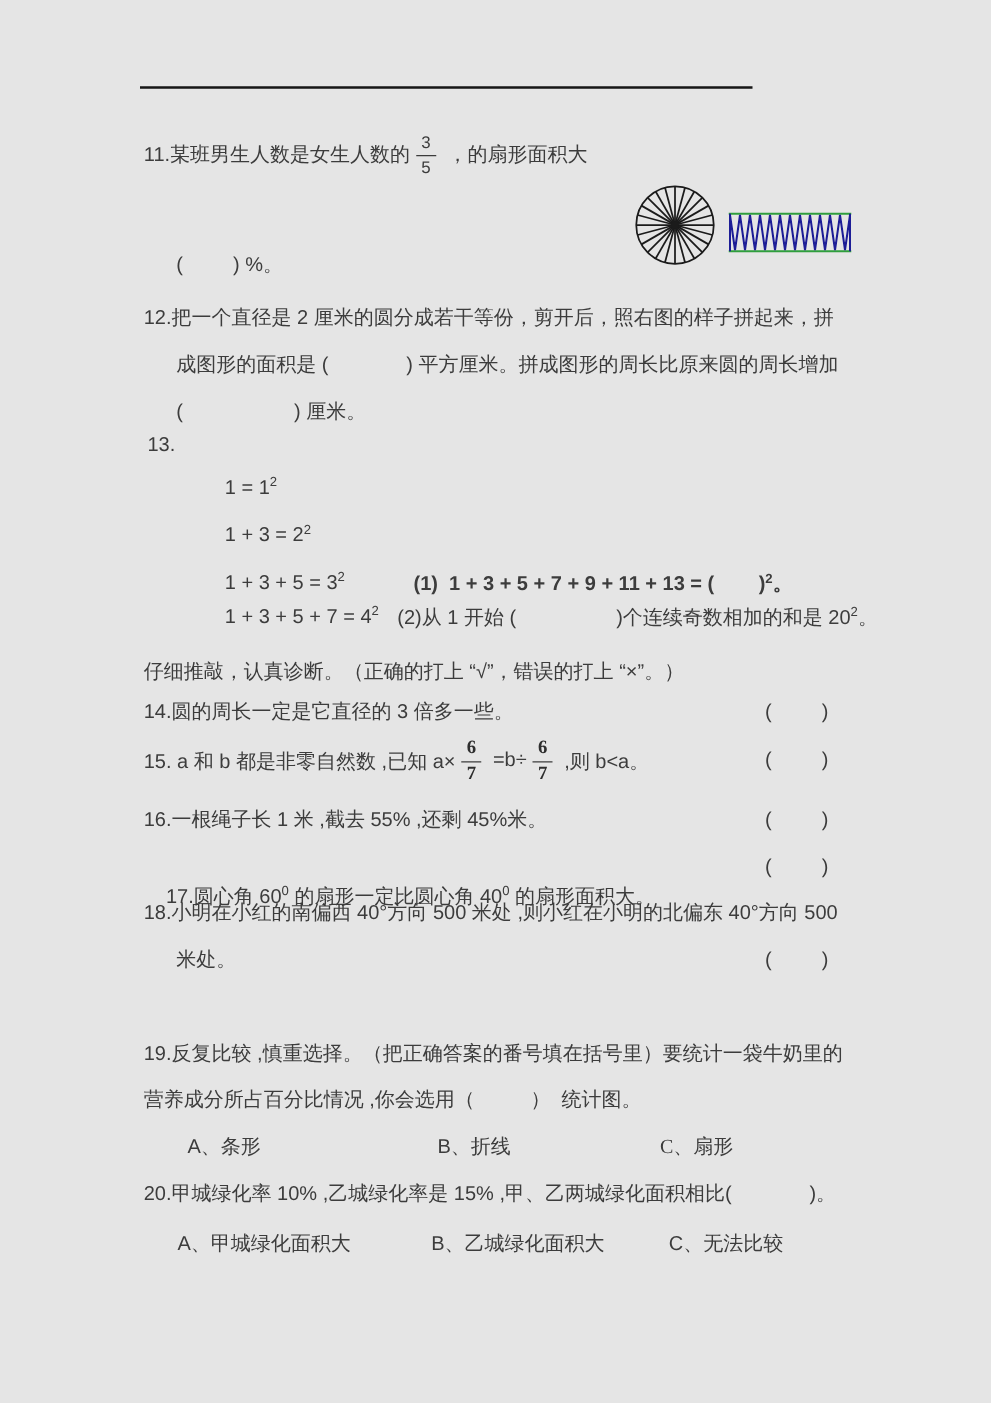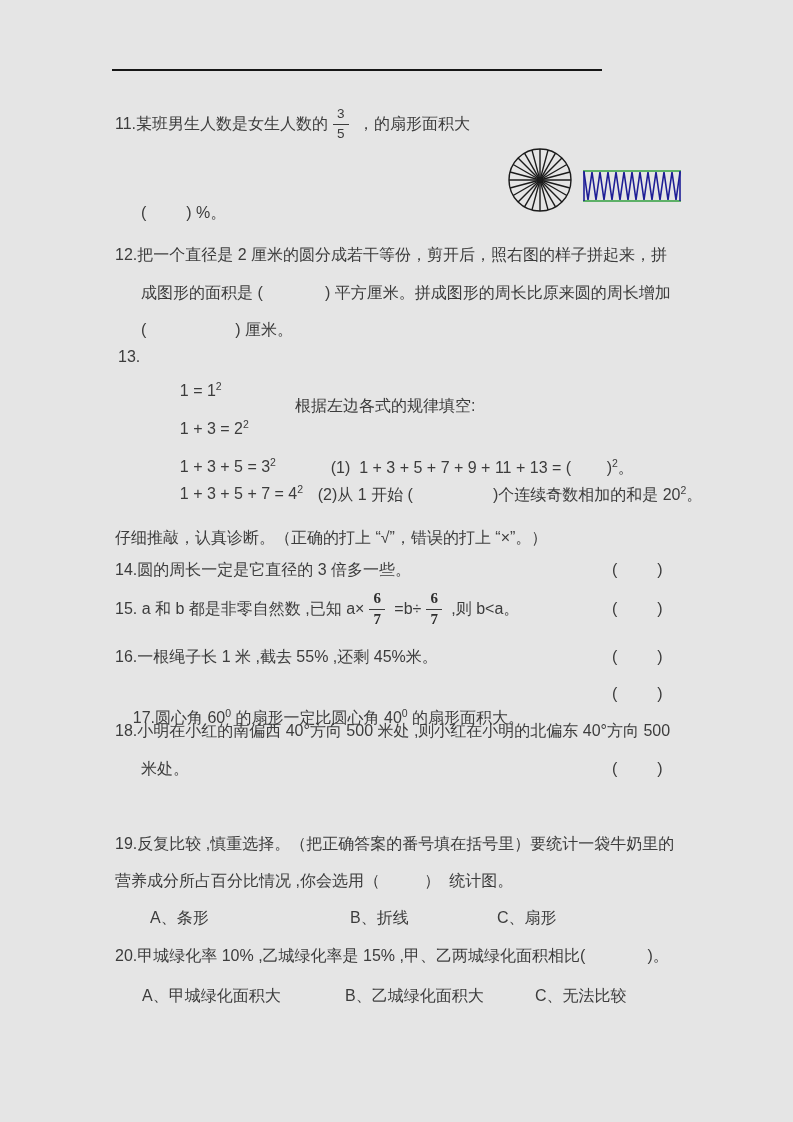--- a/index.html
+++ b/index.html
@@ -77,25 +77,24 @@
   <div class="line" style="left:141px; top:281px;">成图形的面积是 (              ) 平方厘米。拼成图形的周长比原来圆的周长增加</div>
   <div class="line" style="left:141px; top:318px;">(                    ) 厘米。</div>
 
   <div class="line" style="left:118px; top:345px;">13.</div>
   <div class="line" style="left:162px; top:355px;">
     <span>1 = 1</span><sup class="sq">2</sup>
   </div>
   <div class="line" style="left:162px; top:393px;">
     <span>1 + 3 = 2</span><sup class="sq">2</sup>
   </div>
-  <div class="line" style="left:295px; top:394px;">根据左边各式的规律填空:</div>
   <div class="line" style="left:162px; top:431px;">
     <span>1 + 3 + 5 = 3</span><sup class="sq">2</sup>
   </div>
-  <div class="line" style="left:313px; top:432px;">
+  <div class="line" style="left:313px; top:432px;font-weight:bold;">
     <span>(1)  1 + 3 + 5 + 7 + 9 + 11 + 13 = (        )</span><sup class="sq">2</sup><span>。</span>
   </div>
   <div class="line" style="left:162px; top:458px;">
     <span>1 + 3 + 5 + 7 = 4</span><sup class="sq">2</sup>
   </div>
   <div class="line" style="left:300px; top:459px;">
     <span>(2)从 1 开始 (                  )个连续奇数相加的和是 20</span><sup class="sq">2</sup><span>。</span>
   </div>
 
   <div class="line" style="left:115px; top:526px;">仔细推敲，认真诊断。（正确的打上 “√”，错误的打上 “×”。）</div>
@@ -127,20 +126,20 @@
   <div class="bracket" style="left:612px; top:682px;">(         )</div>
 
   <div class="line" style="left:115px; top:719px;">18.小明在小红的南偏西 40°方向 500 米处 ,则小红在小明的北偏东 40°方向 500</div>
   <div class="line" style="left:141px; top:757px;">米处。</div>
   <div class="bracket" style="left:612px; top:757px;">(         )</div>
 
   <div class="line" style="left:115px; top:832px;">19.反复比较 ,慎重选择。（把正确答案的番号填在括号里）要统计一袋牛奶里的</div>
   <div class="line" style="left:115px; top:869px;">营养成分所占百分比情况 ,你会选用（          ）  统计图。</div>
   <div class="line" style="left:150px; top:906px;">A、条形</div>
   <div class="line" style="left:350px; top:906px;text-align:center;">B、折线</div>
-  <div class="line" style="left:497px; top:906px;">C、扇形</div>
+  <div class="line" style="left:528px; top:906px;font-family:Liberation Serif, serif;">C、扇形</div>
 
   <div class="line" style="left:115px; top:944px;">20.甲城绿化率 10% ,乙城绿化率是 15% ,甲、乙两城绿化面积相比(              )。</div>
   <div class="line" style="left:142px; top:984px;">A、甲城绿化面积大</div>
   <div class="line" style="left:345px; top:984px;">B、乙城绿化面积大</div>
   <div class="line" style="left:535px; top:984px;">C、无法比较</div>
 
 </div>
 
 </body></html>

